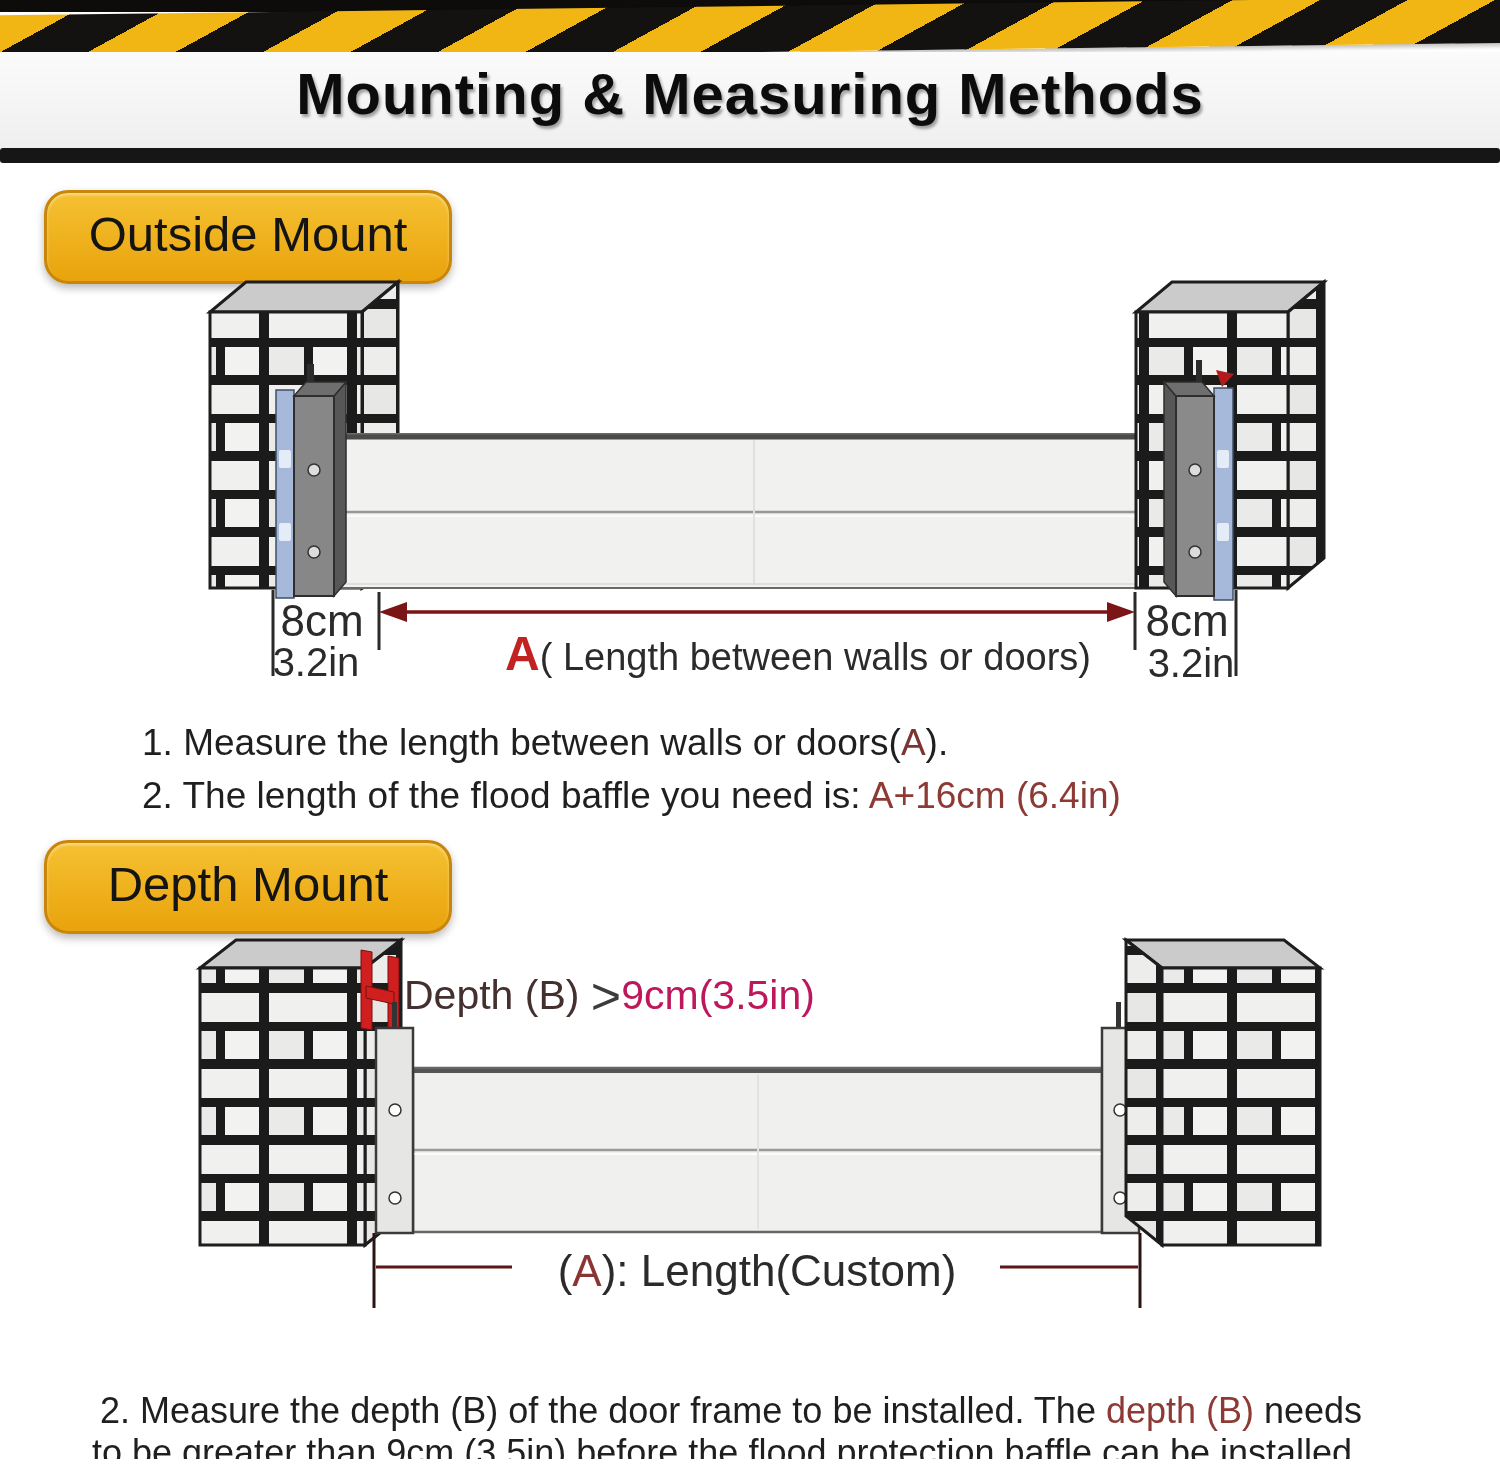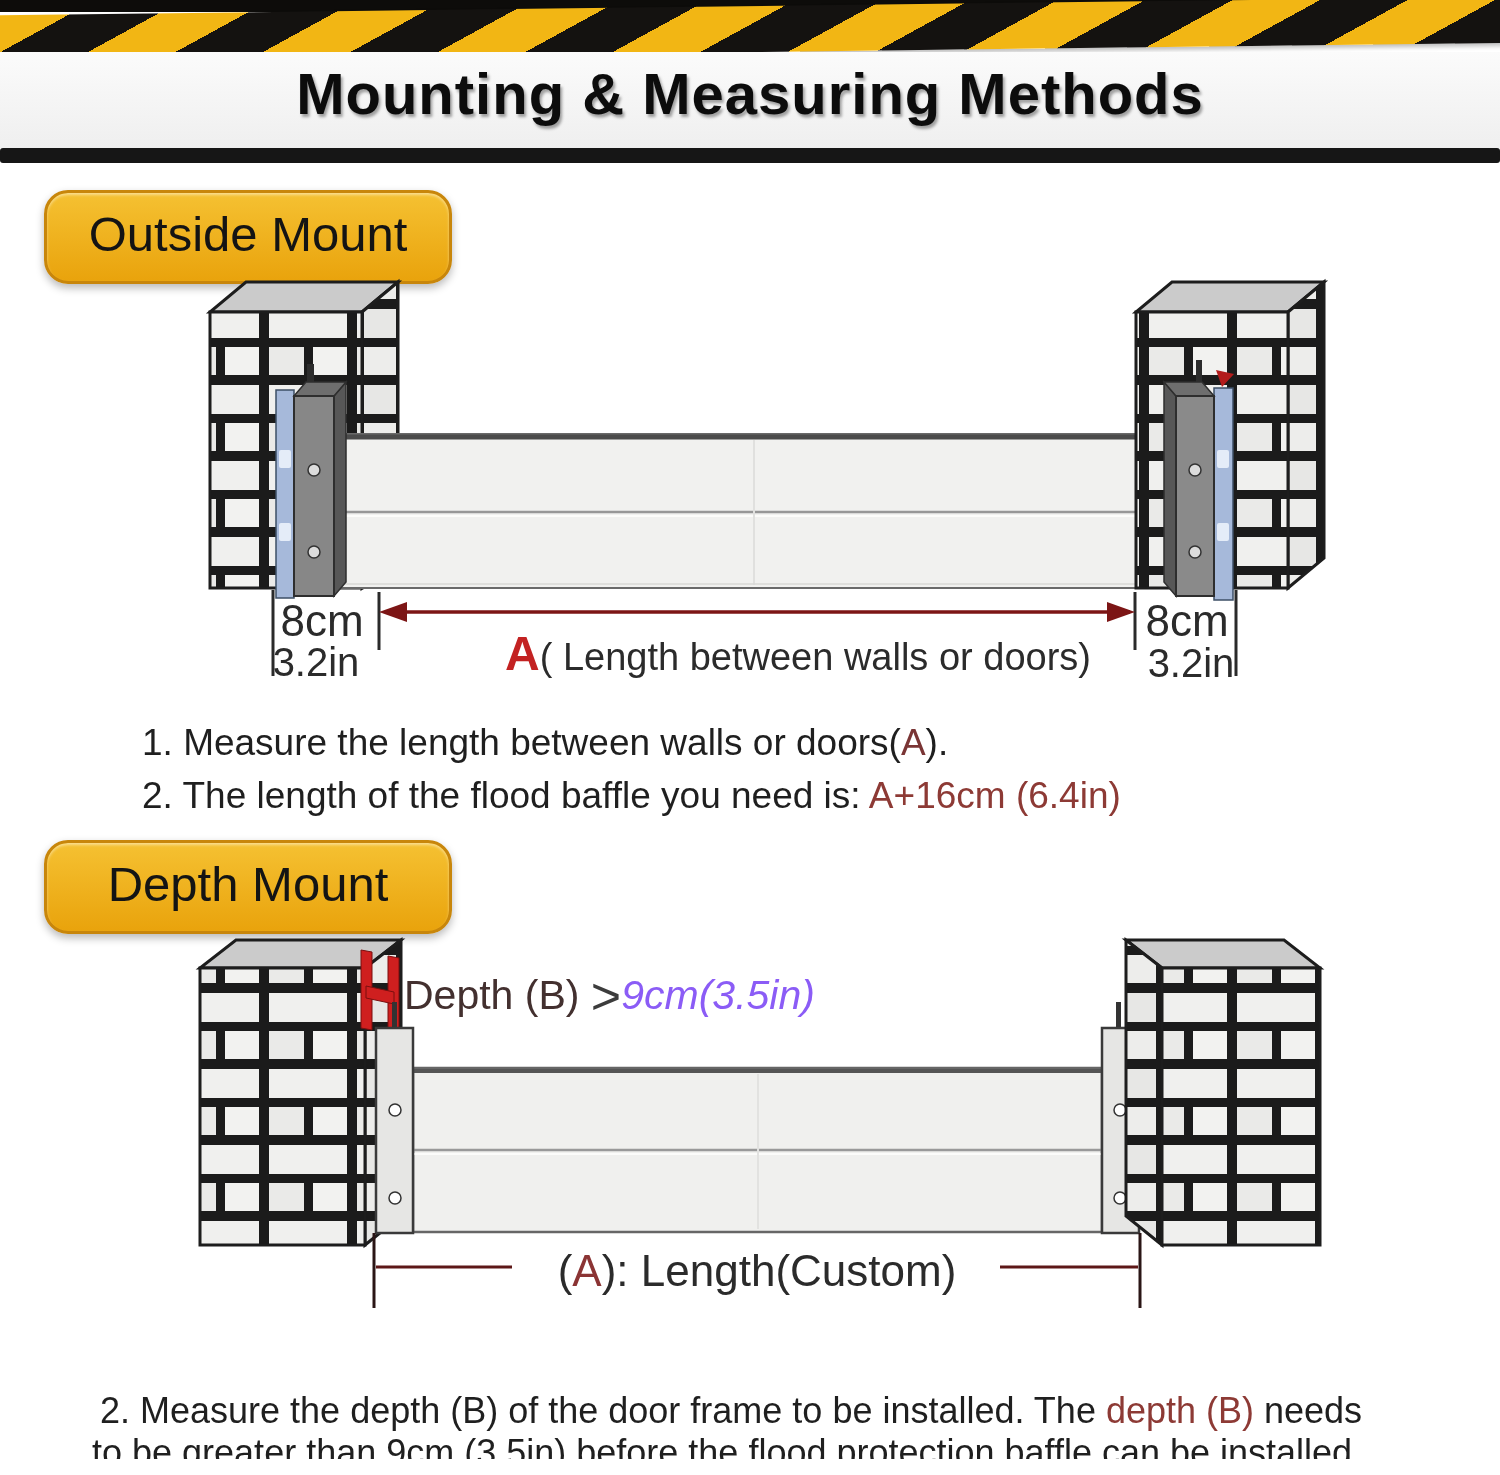--- a/index.html
+++ b/index.html
@@ -33,21 +33,21 @@
   .dim{position:absolute;color:#2b2b2b;}
   .dim-cm{font-size:44px;}
   .dim-in{font-size:40px;}
   .span-label{position:absolute;top:626px;left:505px;font-size:38px;color:#2b2b2b;white-space:nowrap;}
   .span-label .big-a{font-size:48px;font-weight:700;color:#c32222;}
   .step{position:absolute;font-size:37px;color:#1f1f1f;white-space:nowrap;text-align:center;}
   .red{color:#8d3a35;}
   .maroon{color:#7a3535;}
   .depth-label{position:absolute;top:966px;left:404px;font-size:41px;color:#43302f;white-space:nowrap;}
   .depth-label .gt{font-size:52px;vertical-align:-5px;color:#3c3c3c;}
-  .depth-label .dred{color:#8b5cf6;font-style:italic;}
+  .depth-label .dred{color:#be185d;}
   .length-label{position:absolute;top:1246px;left:374px;width:766px;text-align:center;
                 font-size:44px;color:#2b2b2b;white-space:nowrap;}
   .length-label .dmaroon{color:#8b3434;}
 </style>
 </head>
 <body>
 
 <div id="page">
 
   <div class="top-black"></div>

